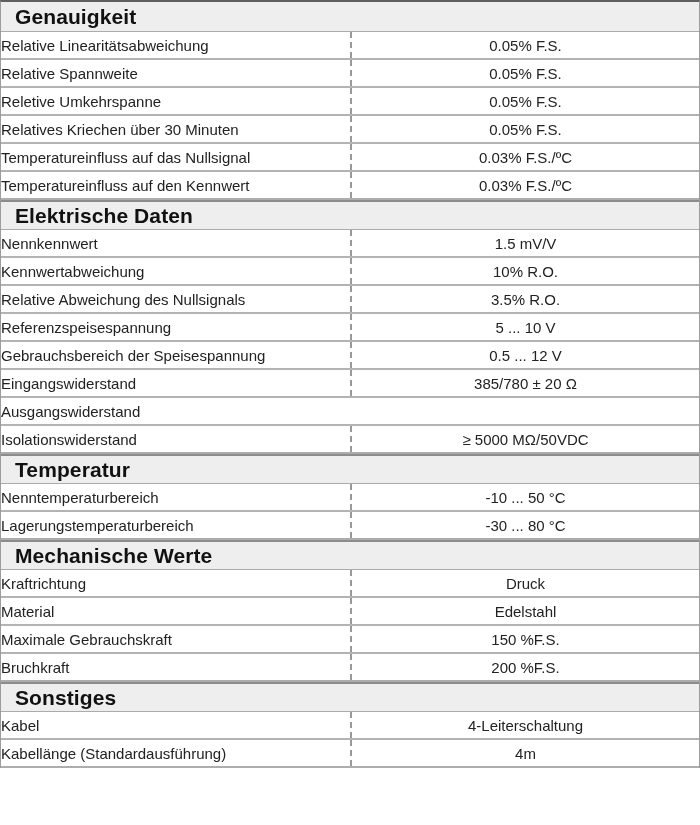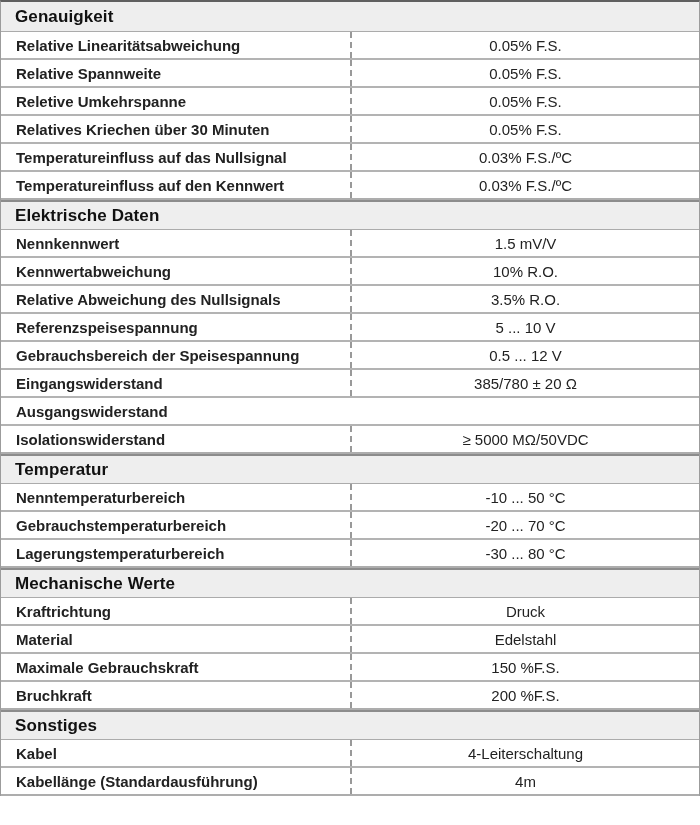--- a/index.html
+++ b/index.html
@@ -29,21 +29,21 @@
     border-top: 2px solid #8c8c8c;
     border-bottom: 1px solid #ababab;
     display: flex;
     align-items: center;
     padding-left: 14px;
   }
   .spec-table > .section:first-child .section-header {
     border-top: none; 
   }
   .section-title {
-    font-size: 17px;
+    font-size: 21px;
     font-weight: bold;
     color: #111111;
     letter-spacing: 0.1px;
   }
   .row {
     box-sizing: border-box;
     height: 28px;
     display: flex;
     align-items: stretch;
     border-bottom: 2px solid #b3b3b3;
@@ -54,22 +54,21 @@
   }
   .cell {
     display: flex;
     align-items: center;
     font-size: 15px;
     color: #222222;
   }
   .cell.label {
     box-sizing: border-box;
     width: 349px;
-    padding-left: 15px;
-    font-weight: bold;
+    padding-left: 0;
   }
   .cell.value {
     flex: 1;
     justify-content: center;
     border-left: 2px dashed #999999;
   }
 </style>
 </head>
 <body>
 
@@ -144,24 +143,20 @@
 
   <div class="section">
     <div class="section-header">
       <span class="section-title">Temperatur</span>
     </div>
     <div class="row">
       <div class="cell label">Nenntemperaturbereich</div>
       <div class="cell value">-10 ... 50 °C</div>
     </div>
     <div class="row">
-      <div class="cell label">Gebrauchstemperaturbereich</div>
-      <div class="cell value">-20 ... 70 °C</div>
-    </div>
-    <div class="row">
       <div class="cell label">Lagerungstemperaturbereich</div>
       <div class="cell value">-30 ... 80 °C</div>
     </div>
   </div>
 
   <div class="section">
     <div class="section-header">
       <span class="section-title">Mechanische Werte</span>
     </div>
     <div class="row">

